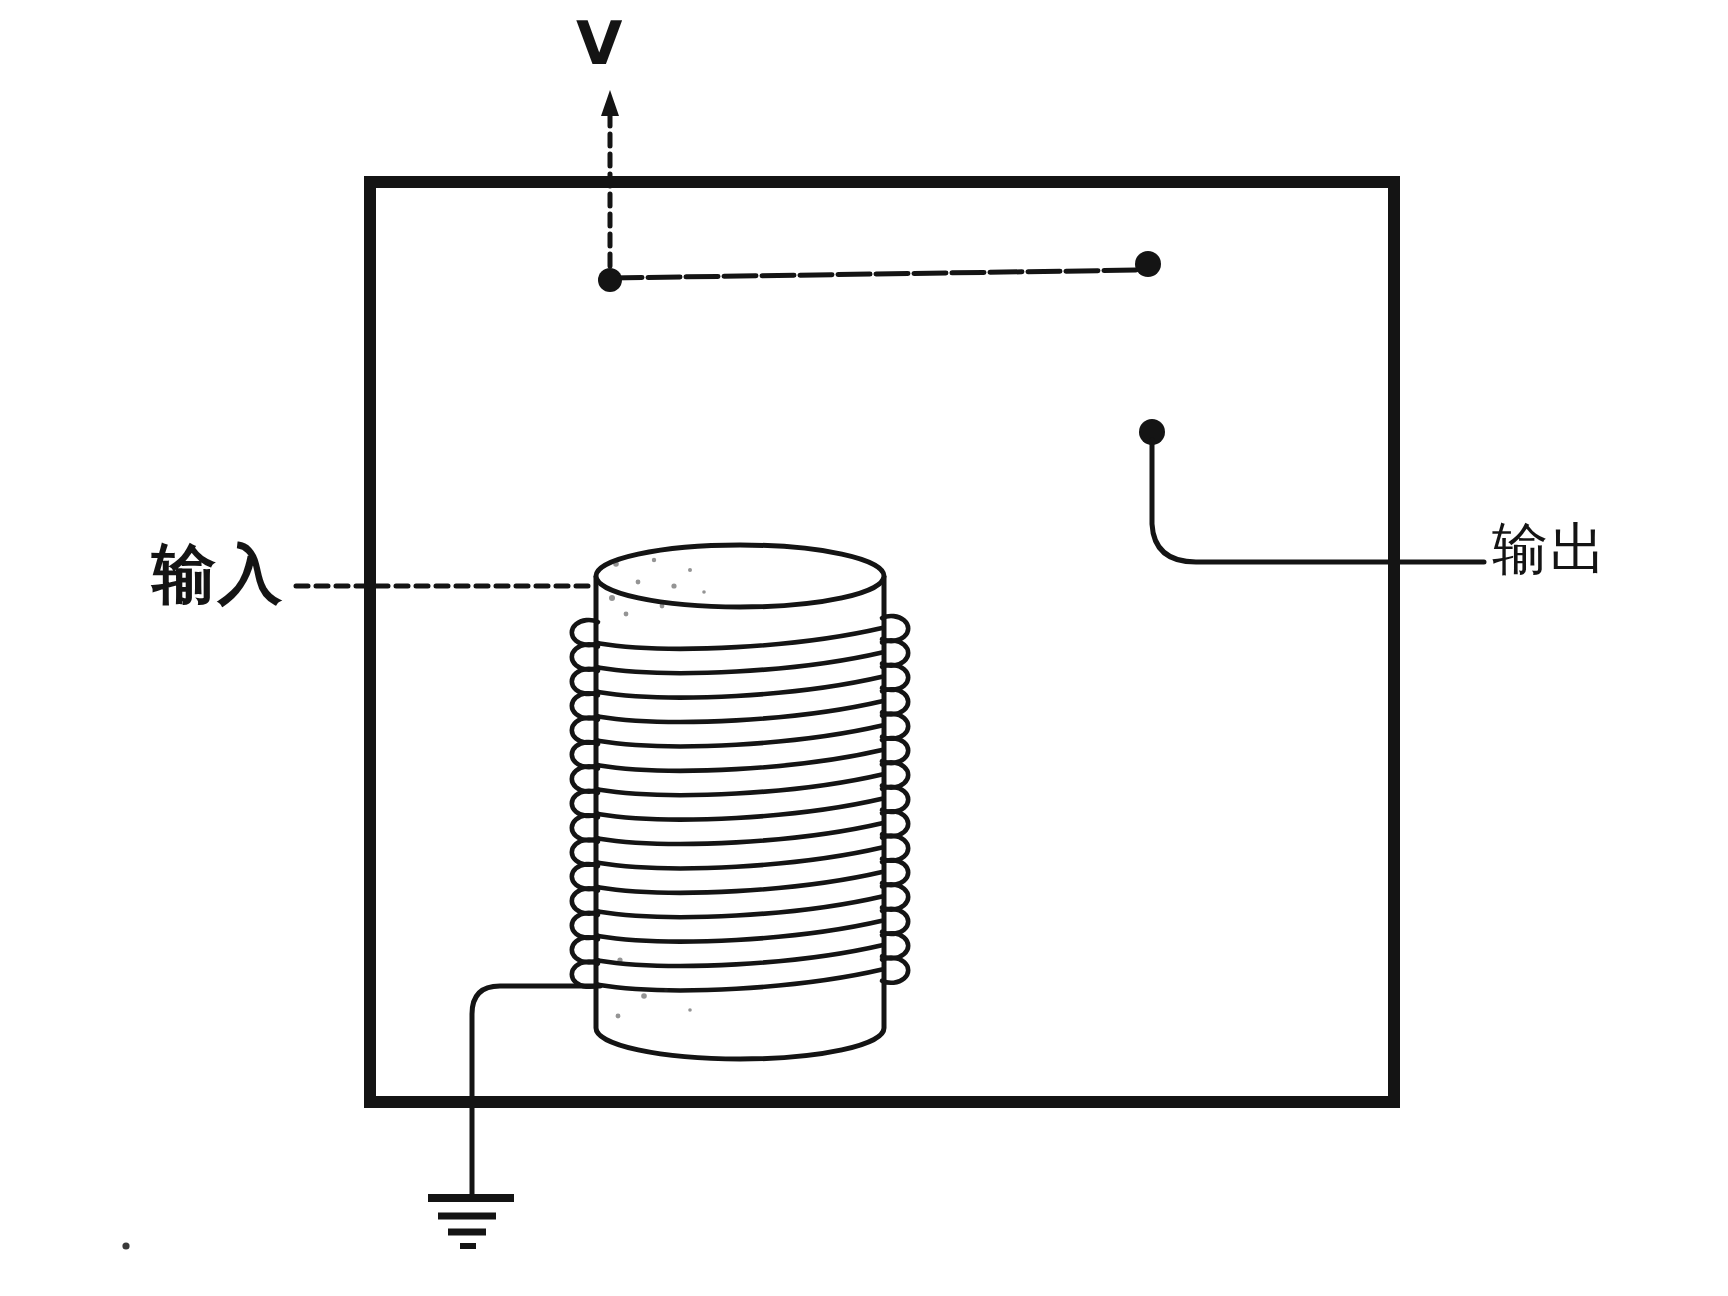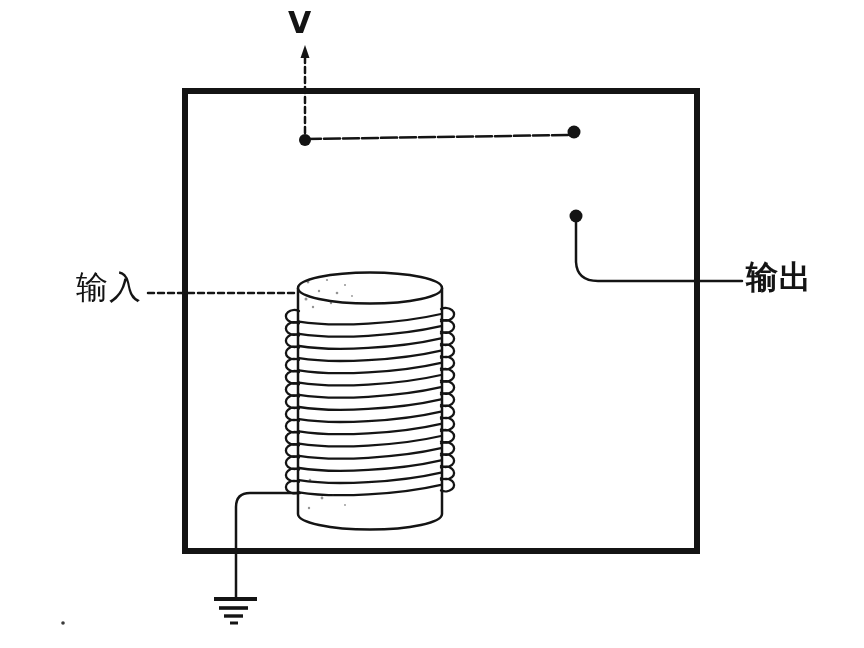--- a/index.html
+++ b/index.html
@@ -5,22 +5,22 @@
   :root { --ink:#141414; --bg:#ffffff; }
   html,body { margin:0; padding:0; background:var(--bg); }
   .stage {
     position:relative; width:864px; height:648px; background:var(--bg);
     overflow:hidden;
     font-family:"DejaVu Sans","Liberation Sans",sans-serif;
   }
   .stage svg { position:absolute; left:0; top:0; }
   .label { position:absolute; color:var(--ink); line-height:1; white-space:nowrap; }
   .v-label { left:288px; top:8px;  font-size:30px; font-weight:600; }
-  .in-label  { left:76px;  top:271px; font-size:32px; font-weight:400; letter-spacing:1px; }
-  .out-label { left:746px; top:261px; font-size:32px; font-weight:700; letter-spacing:1px; }
+  .in-label  { left:76px;  top:271px; font-size:32px; font-weight:700; letter-spacing:1px; }
+  .out-label { left:746px; top:261px; font-size:28px; font-weight:400; letter-spacing:1px; }
 
   svg .stroke { fill:none; stroke:var(--ink); stroke-linecap:round; stroke-linejoin:round; }
   #enclosure  { fill:none; stroke:var(--ink); stroke-width:6; stroke-linejoin:miter; }
   .wire   { stroke-width:2.5; }
   .dashed { stroke-dasharray:6 4; }
   .longdash { stroke-dasharray:16 3; }
   .dot    { fill:var(--ink); stroke:none; }
   .cyl    { fill:#ffffff; stroke:var(--ink); stroke-width:2.5; }
   #coil-turns path { fill:none; stroke:var(--ink); stroke-width:2.3; stroke-linecap:round; }
   .gbar   { stroke:var(--ink); }

